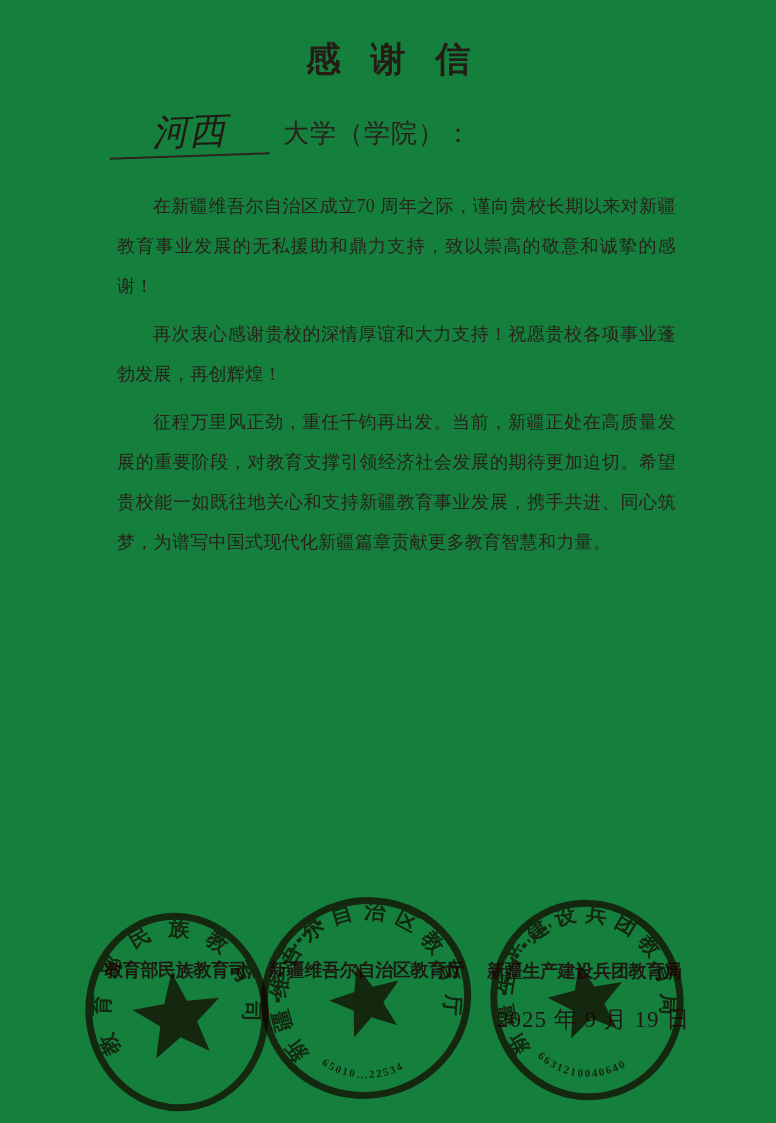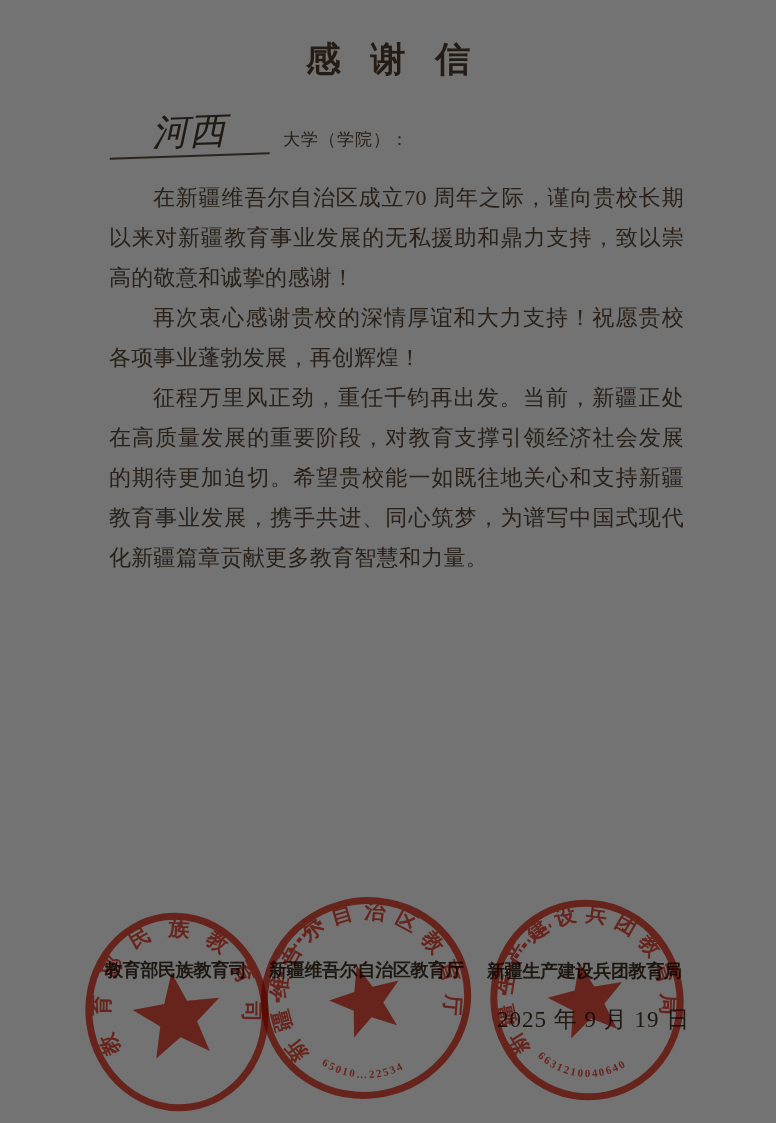--- a/index.html
+++ b/index.html
@@ -1,20 +1,20 @@
 <!DOCTYPE html>
 <html><head>
 <meta charset="utf-8">
 <style>
   html,body{margin:0;padding:0;background:#e9e9e9;}
   .page{
     position:relative;
     width:776px;height:1123px;
     margin:0 auto;
-    background:#737373;
+    background:#15803d;
     overflow:hidden;
     font-family:"Liberation Serif", serif;
     color:#29211a;
   }
   
   .title{
     margin:0;
     padding-top:36px;
     text-align:center;
     font-size:35px;
@@ -38,35 +38,35 @@
     font-size:37px;
     font-style:italic;
     font-weight:500;
     color:#1f1a14;
     border-bottom:2.5px solid #2a241d;
     transform:rotate(-2deg);
     padding:0 6px 2px 6px;
     line-height:1.1;
   }
   .salutation .suffix{
-    font-size:17px;
+    font-size:26px;
     padding-bottom:6px;
     letter-spacing:1px;
     white-space:nowrap;
     text-align:right;
   }
   
   .body-text{
     position:absolute;
     left:109px; top:178px;
     width:575px;
   }
   .body-text p{
-    margin:0;
-    font-size:22px;
+    margin:8px;
+    font-size:18px;
     line-height:40px;
     text-align:justify;
     text-indent:2em;
     letter-spacing:0.3px;
     color:#29211a;
   }
   
   .sig{
     position:absolute;
     font-size:18px;

